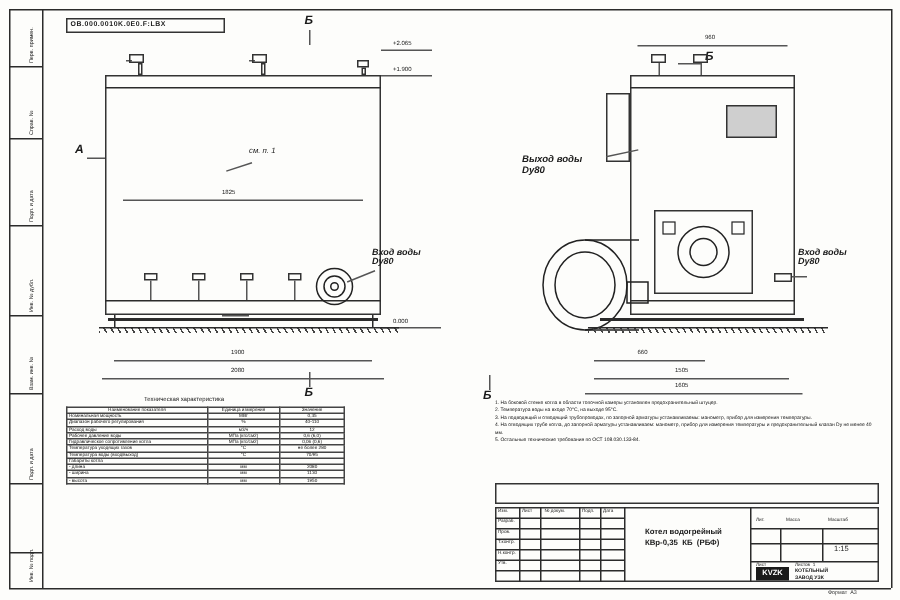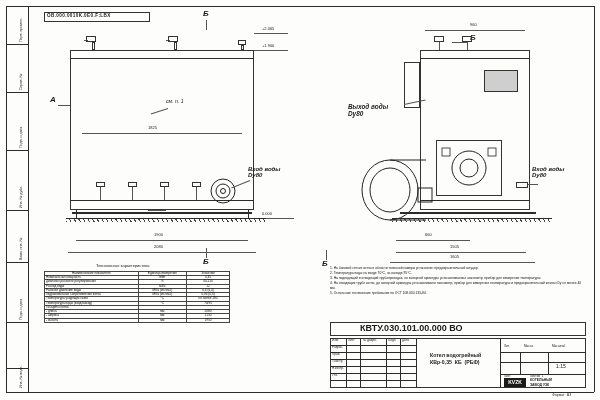--- a/index.html
+++ b/index.html
@@ -242,21 +242,20 @@
 
   <div id="notes" style="position:absolute;left:330px;top:266px;width:256px;">
       <div class="note" style="font-size: 3.3px; line-height: 1.5; color: rgb(17, 17, 17);">1. На боковой стенке котла в области топочной камеры установлен предохранительный штуцер.</div>
       <div class="note" style="font-size: 3.3px; line-height: 1.5; color: rgb(17, 17, 17);">2. Температура воды на входе 70°С, на выходе 95°С.</div>
       <div class="note" style="font-size: 3.3px; line-height: 1.5; color: rgb(17, 17, 17);">3. На подводящий и отводящий трубопроводах, по запорной арматуры устанавливаемы: манометр, прибор для измерения температуры.</div>
       <div class="note" style="font-size: 3.3px; line-height: 1.5; color: rgb(17, 17, 17);">4. На отводящих трубе котла, до запорной арматуры устанавливаем: манометр, прибор для измерения температуры и предохранительный клапан Dу не менее 40 мм.</div>
       <div class="note" style="font-size: 3.3px; line-height: 1.5; color: rgb(17, 17, 17);">5. Остальные технические требования по ОСТ 108.030.133-84.</div>
     </div>
 
   <div class="box" style="left:330px;top:322px;width:256px;height:14px;border-width:1px;"></div>
-  <div class="txt b" style="left:360px;top:324px;font-size:9px;">КВТУ.030.101.00.000 ВО</div>
 
   <div class="box" style="left:330px;top:338px;width:256px;height:50px;"></div>
 
   <div class="ln v" style="left:416px;top:338px;height:50px;"></div>
   <div class="ln v" style="left:500px;top:338px;height:50px;"></div>
   <div class="ln v" style="left:520px;top:352px;height:22px;"></div>
   <div class="ln v" style="left:548px;top:352px;height:22px;"></div>
   <div class="ln h" style="left:330px;top:345px;width:86px;"></div>
   <div class="ln h" style="left:330px;top:352px;width:86px;"></div>
   <div class="ln h" style="left:330px;top:359px;width:86px;"></div>

